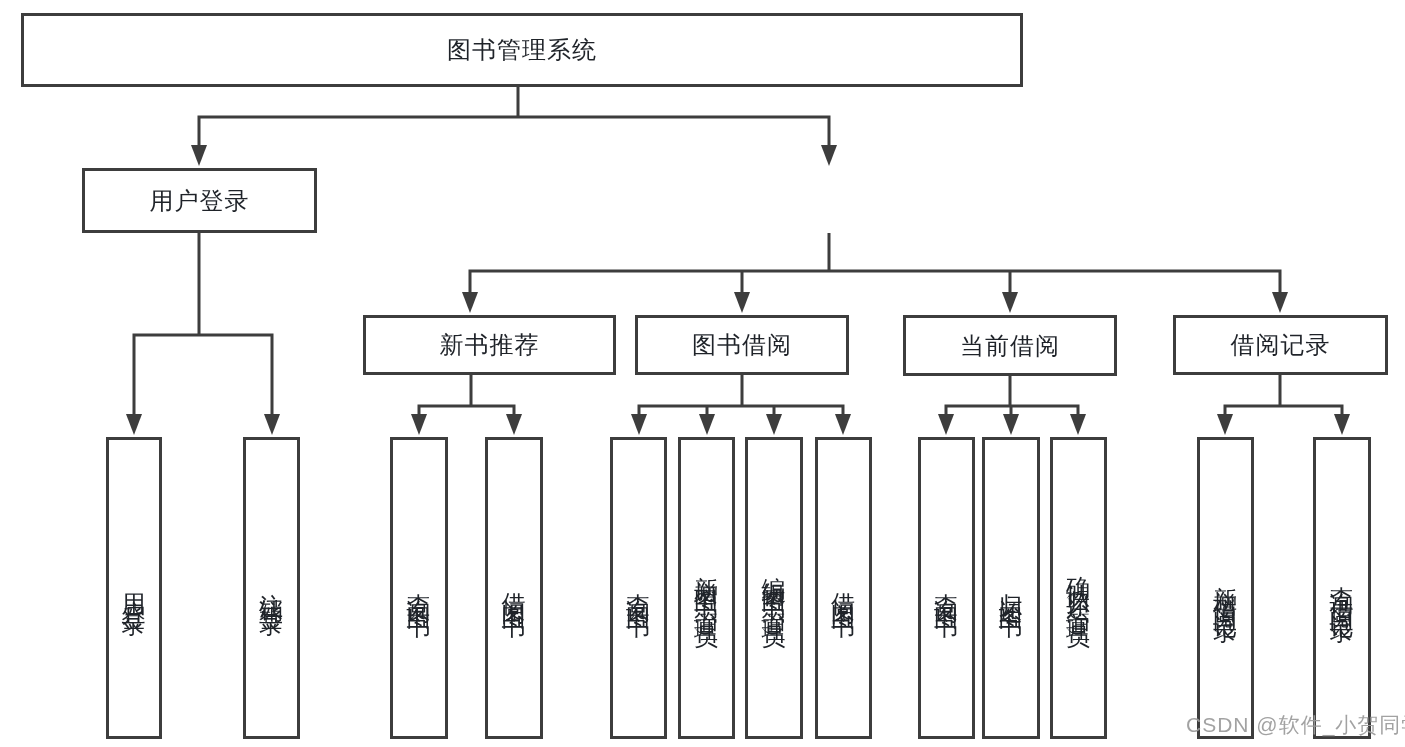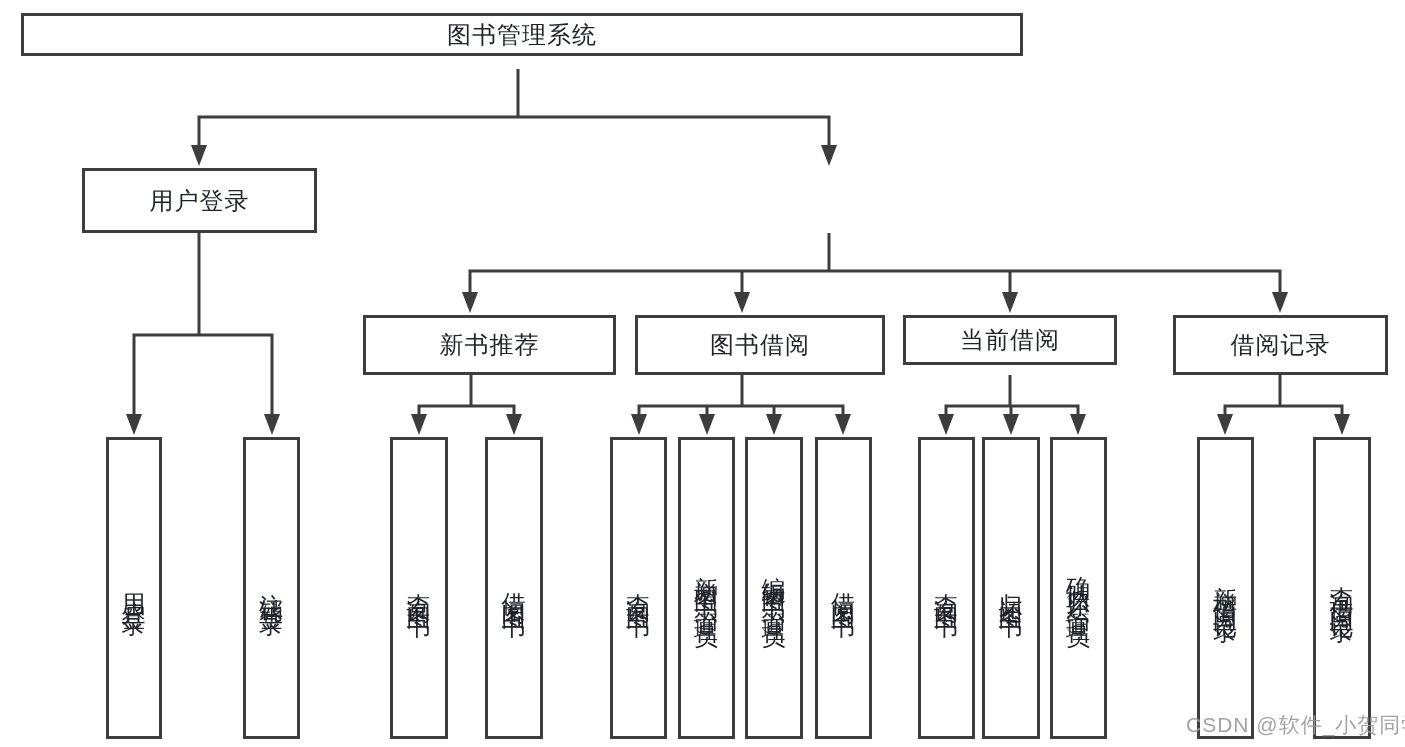--- a/index.html
+++ b/index.html
@@ -93,35 +93,35 @@
       <polygon points="766,414 782,414 774,435"></polygon>
       <polygon points="835,414 851,414 843,435"></polygon>
       <polygon points="938,414 954,414 946,435"></polygon>
       <polygon points="1003,414 1019,414 1011,435"></polygon>
       <polygon points="1070,414 1086,414 1078,435"></polygon>
       <polygon points="1217,414 1233,414 1225,435"></polygon>
       <polygon points="1334,414 1350,414 1342,435"></polygon>
     </g>
   </svg>
 
-  <div class="node" style="left:21px; top:13px; width:1002px; height:43px;align-items:center;">
+  <div class="node" style="left:21px; top:13px; width:1002px; height:74px;align-items:center;">
     <span>图书管理系统</span>
   </div>
 
   <div class="node" style="left:82px; top:168px; width:235px; height:65px;">
     <span>用户登录</span>
   </div>
 
   <div class="node" style="left:363px; top:315px; width:253px; height:60px;">
     <span>新书推荐</span>
   </div>
-  <div class="node" style="left:635px; top:315px; width:250px; height:60px;">
+  <div class="node" style="left:635px; top:315px; width:214px; height:60px;">
     <span>图书借阅</span>
   </div>
-  <div class="node" style="left:903px; top:315px; width:214px; height:50px;">
+  <div class="node" style="left:903px; top:315px; width:214px; height:61px;">
     <span>当前借阅</span>
   </div>
   <div class="node" style="left:1173px; top:315px; width:215px; height:60px;">
     <span>借阅记录</span>
   </div>
 
   <div class="vnode" style="left:106px; width:56px;">
     <span class="vtext">用户登录</span>
   </div>
   <div class="vnode" style="left:243px; width:57px;">

